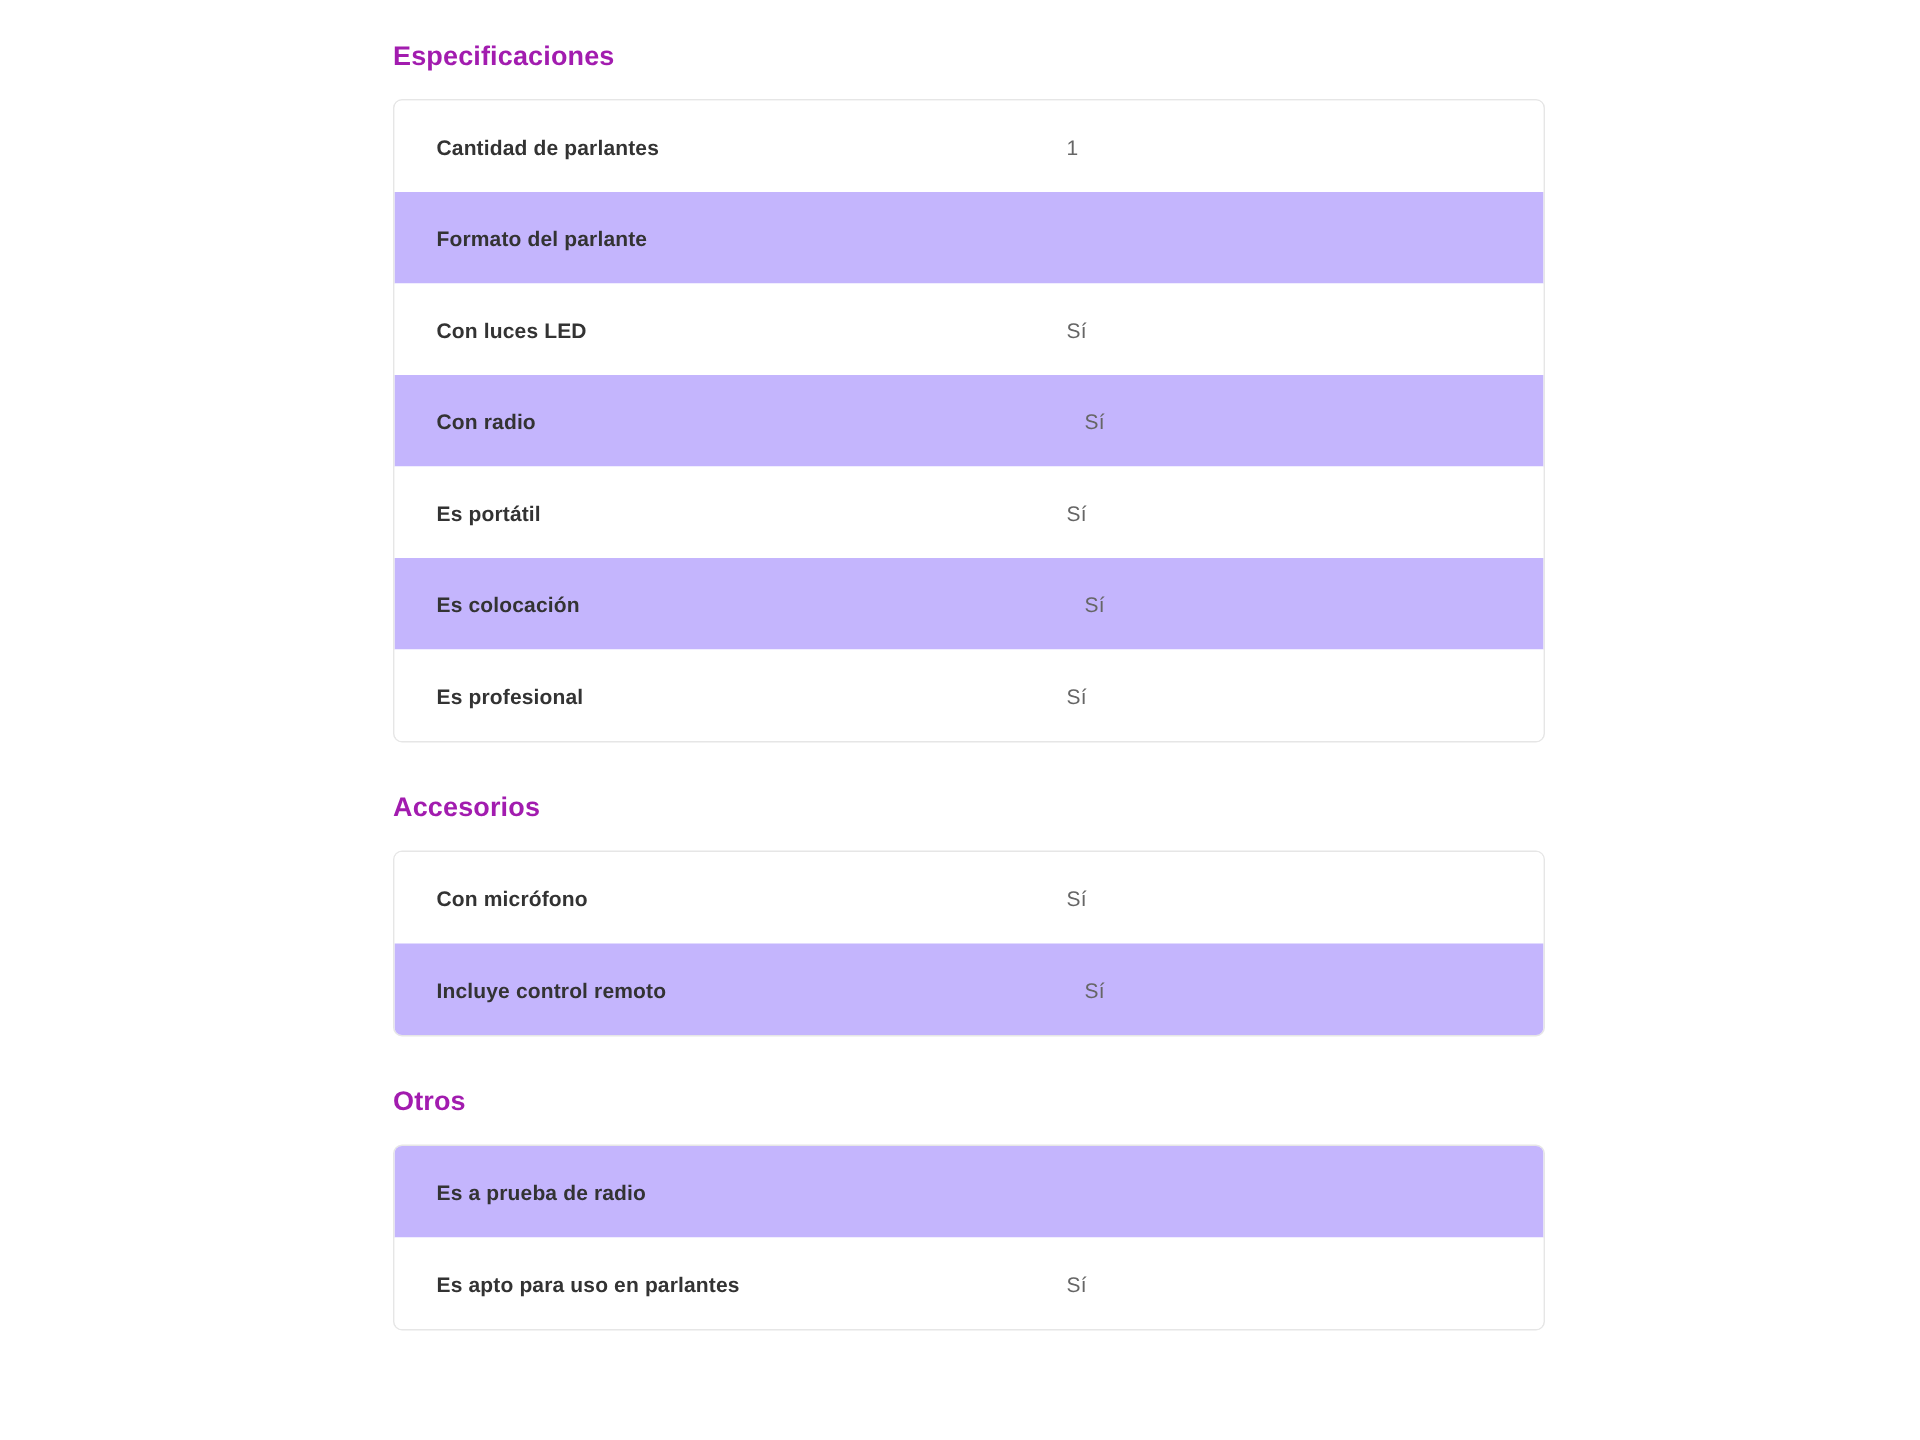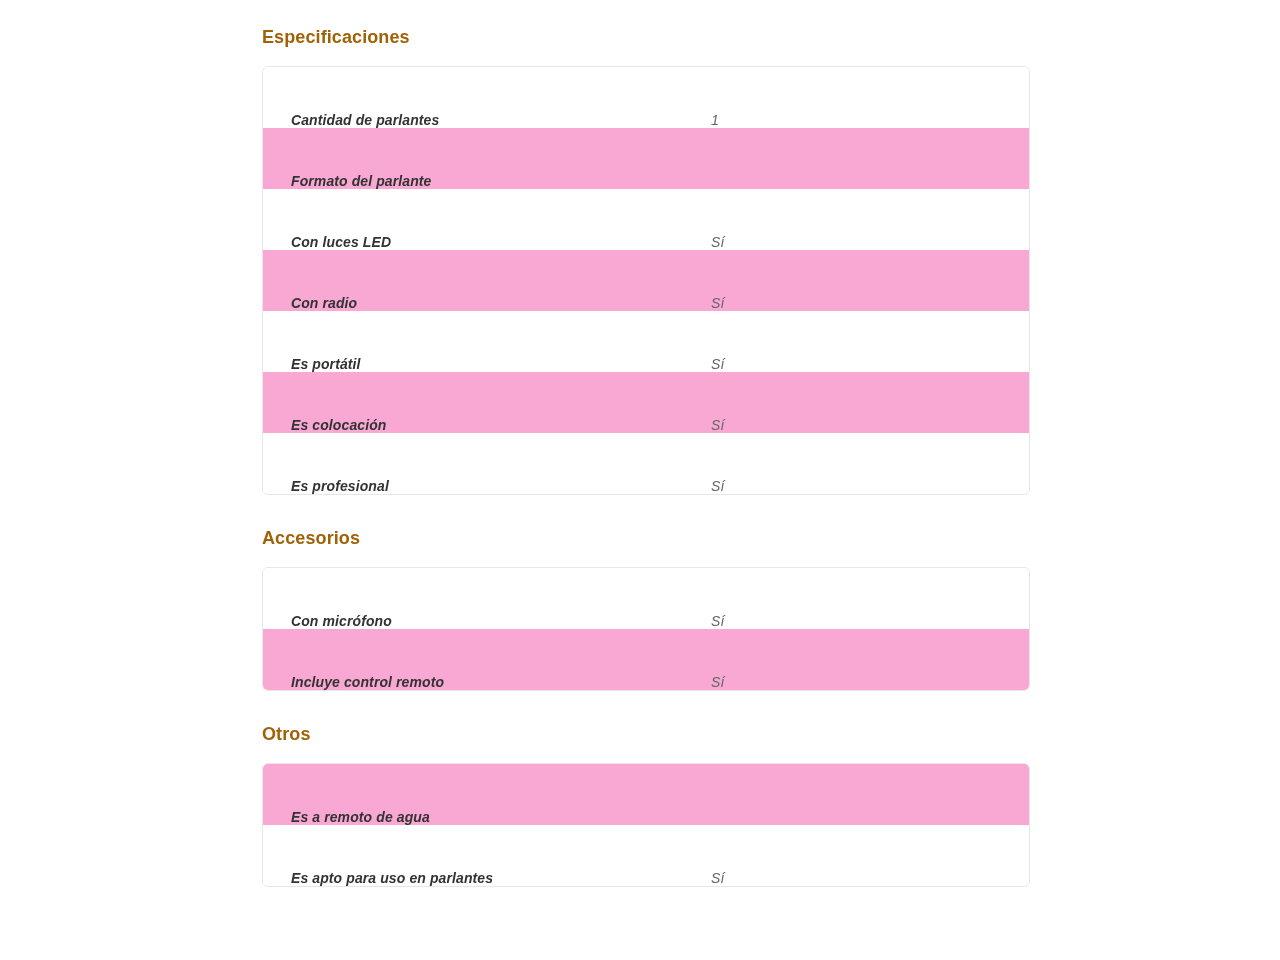--- a/index.html
+++ b/index.html
@@ -21,40 +21,40 @@
     left: 262px;
     top: 26px;
     width: 768px;
   }
   .spec-section {
     margin-bottom: 32px;
   }
   .section-title {
     font-size: 18px;
     font-weight: 600;
-    color: #a16207;
+    color: #a21caf;
     margin: 0 0 18px 0;
     line-height: 22px;
     letter-spacing: 0.1px;
   }
   .spec-table {
     border: 1px solid #e6e6e6;
     border-radius: 6px;
     overflow: hidden;
     background: #ffffff;
   }
   .spec-row {
     display: flex;
-    align-items: flex-end;
+    align-items: center;
     height: 61px;
     background: #ffffff;
-    font-style: italic;
   }
   .spec-row.stripe {
-    background: #f9a8d4;
+    background: #c4b5fd;
+    gap: 12px;
   }
   .spec-label {
     width: 448px;
     padding-left: 28px;
     padding-right: 20px;
     font-size: 14px;
     font-weight: 600;
     color: #333333;
     letter-spacing: 0.1px;
   }
@@ -124,21 +124,21 @@
     <span class="spec-value">Sí</span>
   </div>
 </div>
   </section>
 
   <section class="spec-section">
     <h2 class="section-title">Otros</h2>
     <div class="spec-table">
 
   <div class="spec-row stripe">
-    <span class="spec-label">Es a remoto de agua</span>
+    <span class="spec-label">Es a prueba de radio</span>
   </div>
 
   <div class="spec-row">
     <span class="spec-label">Es apto para uso en parlantes</span>
     <span class="spec-value">Sí</span>
   </div>
 </div>
   </section>
 </div>
 </div>

